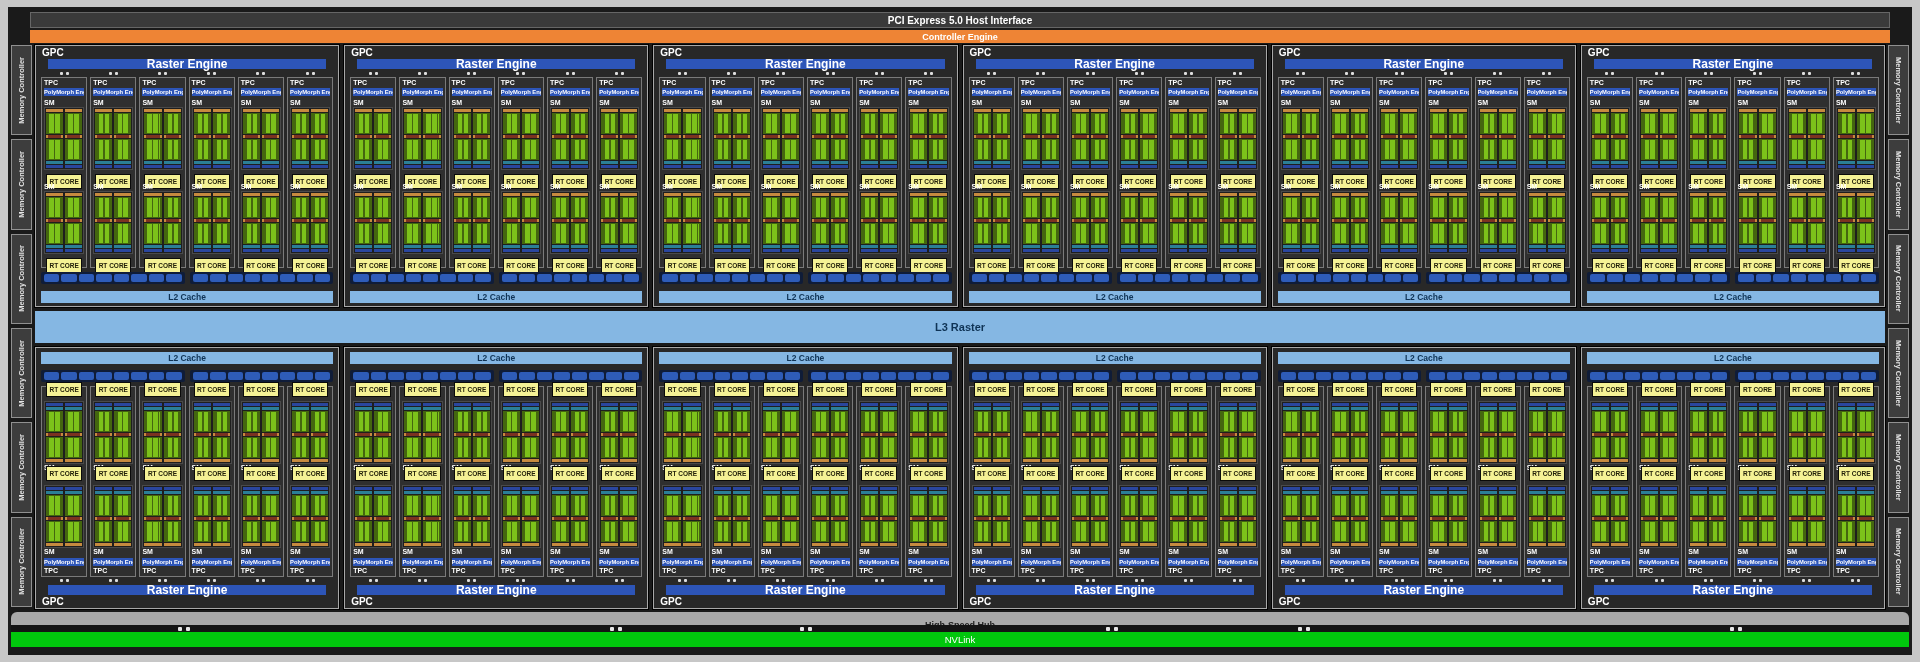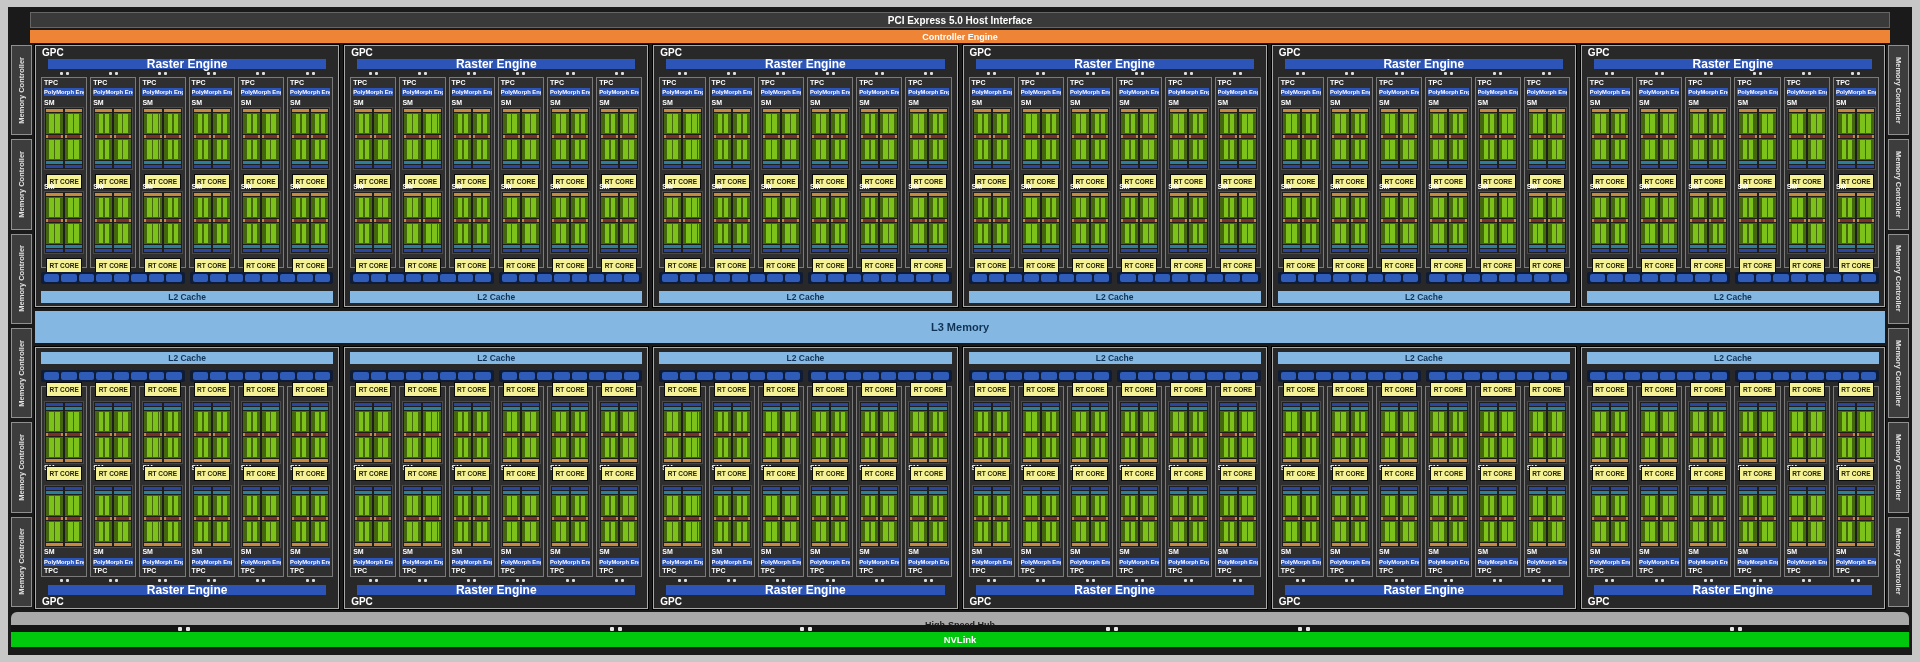--- a/index.html
+++ b/index.html
@@ -23,21 +23,21 @@
 
   .l3{position:absolute;left:27px;right:27px;top:304px;height:32px;background:var(--cache);
       color:var(--cachetext);font-size:11px;font-weight:bold;display:flex;align-items:center;justify-content:center;}
 
   .hub{position:absolute;left:3px;right:3px;top:605px;height:25px;background:var(--hubgray);
        color:#1d1d1d;font-size:9px;font-weight:bold;display:flex;align-items:center;justify-content:center;border-radius:6px;}
   .hubdots{position:absolute;left:3px;right:3px;top:618px;height:7px;background:#141414;}
   .hubdots .pair{position:absolute;top:2px;display:flex;gap:4px;}
   .hubdots .pair i{width:4px;height:4px;background:#e6e6e6;border-radius:1px;}
   .nvlink{position:absolute;left:3px;right:3px;top:625px;height:15px;background:var(--nvlink);
-          color:#fff;font-size:9.5px;font-weight:bold;display:flex;align-items:center;justify-content:center;}
+          color:#fff;font-size:9.5px;font-weight:normal;display:flex;align-items:center;justify-content:center;}
 
   .gpc{flex:1;background:var(--gpcbg);border:1px solid #a8a8a8;box-shadow:0 0 0 1px #000;
        display:flex;flex-direction:column;padding:1px 3px;min-width:0;}
   .gpc.mirrored{flex-direction:column-reverse;}
   .gpc-label{height:11px;line-height:11px;color:#fff;font-size:10px;font-weight:bold;padding-left:3px;flex:none;}
   .raster-bar{height:10px;line-height:10px;margin:1px 9px;background:var(--blue);color:#fff;
               font-size:12px;font-weight:bold;text-align:center;flex:none;}
   .dots-row{display:flex;gap:3px;padding:0 2px;height:7px;align-items:center;flex:none;}
   .dot-cell{flex:1;display:flex;justify-content:center;gap:3px;}
   .dot-cell i{width:3px;height:3px;background:#dedede;border-radius:1px;}
@@ -2756,21 +2756,21 @@
               <i></i>
               <i></i>
               <i></i>
               <i></i>
               <i></i>
             </div>
           </div>
           <div class="l2-bar">L2 Cache</div>
         </div>
       </div>
-    <div class="l3">L3 Memory</div>
+    <div class="l3">L3 Raster</div>
     <div class="gpc-row bottom" id="gpc-bottom">
         <div class="gpc mirrored">
           <div class="gpc-label">GPC</div>
           <div class="raster-bar">Raster Engine</div>
           <div class="dots-row">
             <div class="dot-cell">
               <i></i>
               <i></i>
             </div>
             <div class="dot-cell">

